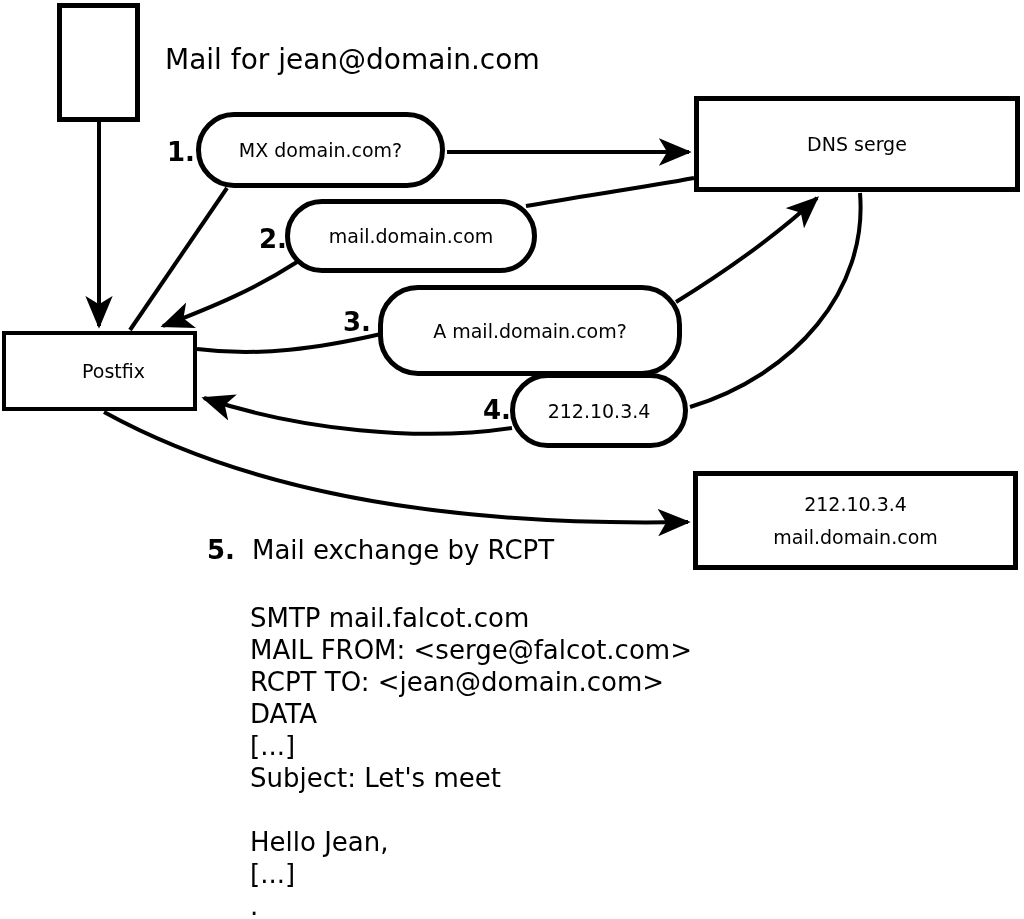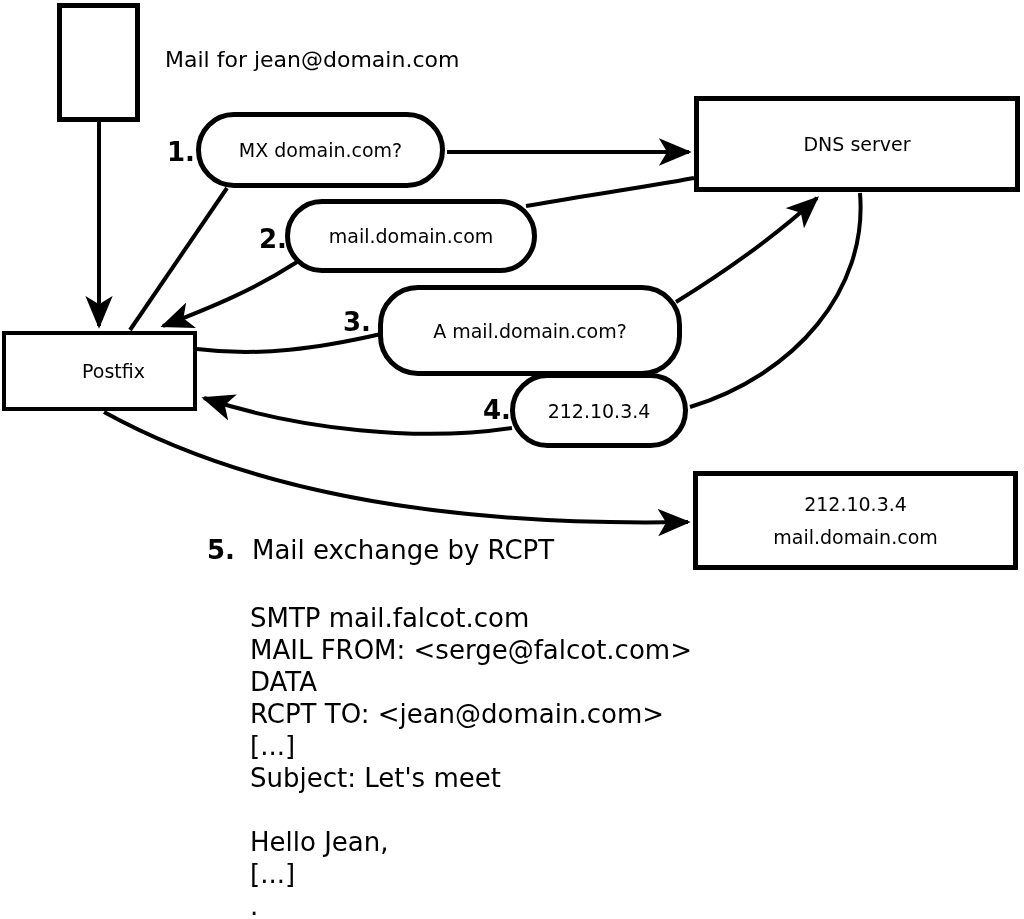--- a/index.html
+++ b/index.html
@@ -63,21 +63,21 @@
     font-weight: bold;
     z-index: 3;
     line-height: 30px;
   }
   .num-1 { left: 167px; top: 137px; }
   .num-2 { left: 259px; top: 224px; }
   .num-3 { left: 343px; top: 307px; }
   .num-4 { left: 483px; top: 395px; }
   .free-label {
     position: absolute;
-    font-size: 22px;
+    font-size: 28px;
     line-height: 31px;
     white-space: nowrap;
     z-index: 3;
   }
   .mail-note { left: 165px; top: 44px; }
   .step5-row {
     position: absolute;
     left: 207px; top: 535px;
     display: flex;
     align-items: baseline;
@@ -129,21 +129,21 @@
     <path d="M 512 428 C 420 442, 300 430, 204 398" stroke="#000000" stroke-width="4" fill="none" marker-end="url(#arrowhead)"></path>
 
     <path d="M 104 412 C 240 487, 430 527, 688 522" stroke="#000000" stroke-width="4" fill="none" marker-end="url(#arrowhead)"></path>
   </svg>
 
   <div class="node rect-envelope"></div>
 
   <div class="free-label mail-note">Mail for jean@domain.com</div>
 
   <div class="node rect-dns">
-    <span>DNS server</span>
+    <span>DNS serge</span>
   </div>
 
   <div class="node rect-postfix">
     <span>Postfix</span>
   </div>
 
   <div class="node rect-dest">
     <div>212.10.3.4</div>
     <div>mail.domain.com</div>
   </div>
@@ -167,22 +167,22 @@
   <div class="step-num num-4">4.</div>
 
   <div class="step5-row">
     <span class="n5">5.</span>
     <span>Mail exchange by RCPT</span>
   </div>
 
   <div class="smtp-block">
       <div>SMTP mail.falcot.com</div>
       <div>MAIL FROM: &lt;serge@falcot.com&gt;</div>
+      <div>RCPT TO: &lt;jean@domain.com&gt;</div>
       <div>DATA</div>
-      <div>RCPT TO: &lt;jean@domain.com&gt;</div>
       <div>[...]</div>
       <div>Subject: Let's meet</div>
       <div>&nbsp;</div>
       <div>Hello Jean,</div>
       <div>[...]</div>
       <div>.</div>
     </div>
 
 </div>
 

